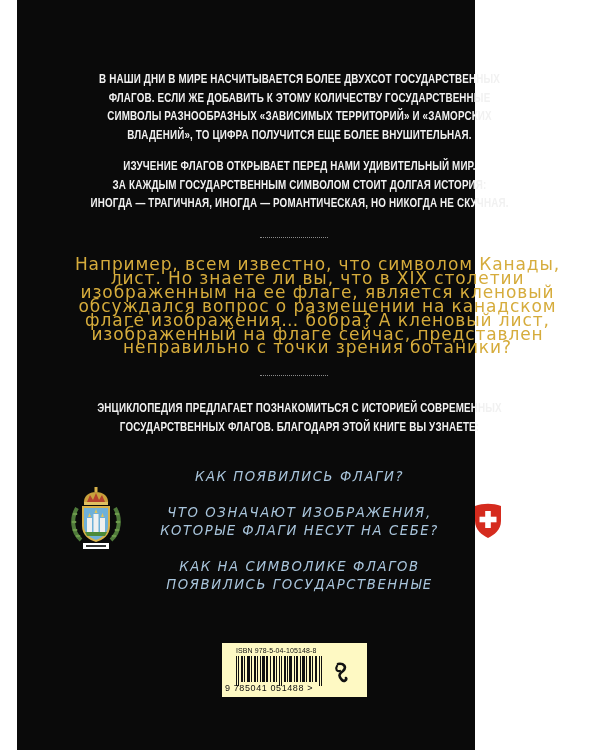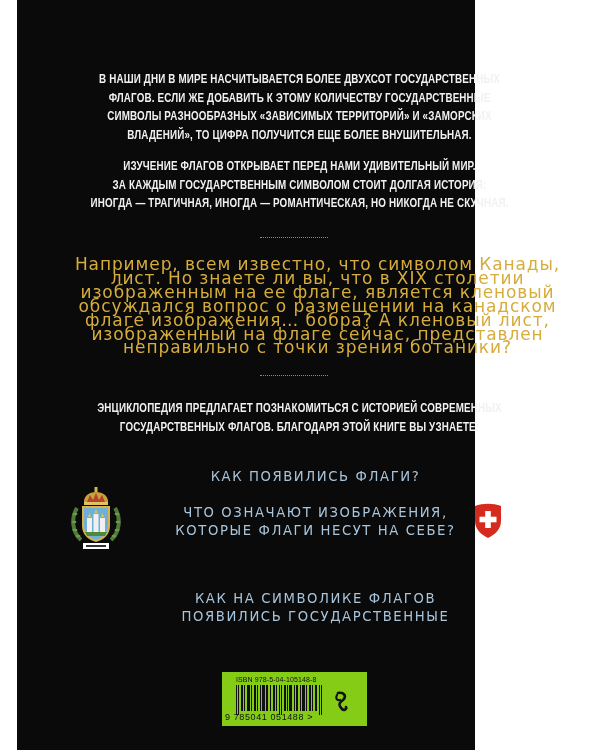--- a/index.html
+++ b/index.html
@@ -18,35 +18,36 @@
   .caps p { margin: 0; }
   .gold {
     position: absolute; left: 0; width: 565px; text-align: center;
     color: #d6ac3c; font-family: "DejaVu Sans", sans-serif;
     font-size: 17px; line-height: 13.9px; letter-spacing: 0.9px;
     white-space: nowrap;
     margin-left: 18px;
   }
   .gold p { margin: 0; }
   .blue {
-    position: absolute; left: 16px; width: 565px; text-align: center;
+    position: absolute; left: 0; width: 565px; text-align: center;
     color: #a9c5dc; font-family: "DejaVu Sans", sans-serif;
     font-size: 13.2px; line-height: 18.3px; letter-spacing: 1.6px;
     white-space: nowrap;
+    font-style: italic;
   }
   .blue p { margin: 0; }
   .dots {
     position: absolute; left: 243px; width: 68px; height: 0;
     border-top: 1px dotted #8a8a8a;
   }
   .coat { position: absolute; left: 52px; top: 486px; width: 54px; height: 66px; }
   .swiss { position: absolute; left: 456px; top: 503px; width: 30px; height: 35px; }
   .isbn-box {
-    position: absolute; left: 205px; top: 672px; width: 145px; height: 54px;
-    background: #84cc16;
+    position: absolute; left: 205px; top: 643px; width: 145px; height: 54px;
+    background: #fef9c3;
   }
   .isbn-label {
     position: absolute; left: 14px; top: 4px; font-family: "Liberation Sans", sans-serif;
     font-size: 7px; color: #111; letter-spacing: 0.1px; white-space: nowrap;
   }
   .barcode { position: absolute; left: 14px; top: 13px; width: 88px; height: 30px; }
   .isbn-digits {
     position: absolute; left: 3px; top: 40px; font-family: "Liberation Sans", sans-serif;
     font-size: 9px; color: #111; letter-spacing: 0.6px; white-space: nowrap;
   }
@@ -91,21 +92,21 @@
 
   <div class="blue" style="top:468px;">
     <p>КАК ПОЯВИЛИСЬ ФЛАГИ?</p>
   </div>
 
   <div class="blue" style="top:504px;">
     <p>ЧТО ОЗНАЧАЮТ ИЗОБРАЖЕНИЯ,</p>
     <p>КОТОРЫЕ ФЛАГИ НЕСУТ НА СЕБЕ?</p>
   </div>
 
-  <div class="blue" style="top:558px;margin-top:32px;">
+  <div class="blue" style="top:558px;">
     <p>КАК НА СИМВОЛИКЕ ФЛАГОВ</p>
     <p>ПОЯВИЛИСЬ ГОСУДАРСТВЕННЫЕ</p>
   </div>
 
   <svg class="coat" viewBox="0 0 54 66">
 
     <path d="M8 22 C2 32 3 46 12 54" stroke="#4f7a3a" stroke-width="4" fill="none"></path>
     <path d="M46 22 C52 32 51 46 42 54" stroke="#4f7a3a" stroke-width="4" fill="none"></path>
     <g fill="#6c9a4c">
       <ellipse cx="6" cy="28" rx="2.5" ry="1.3"></ellipse>

